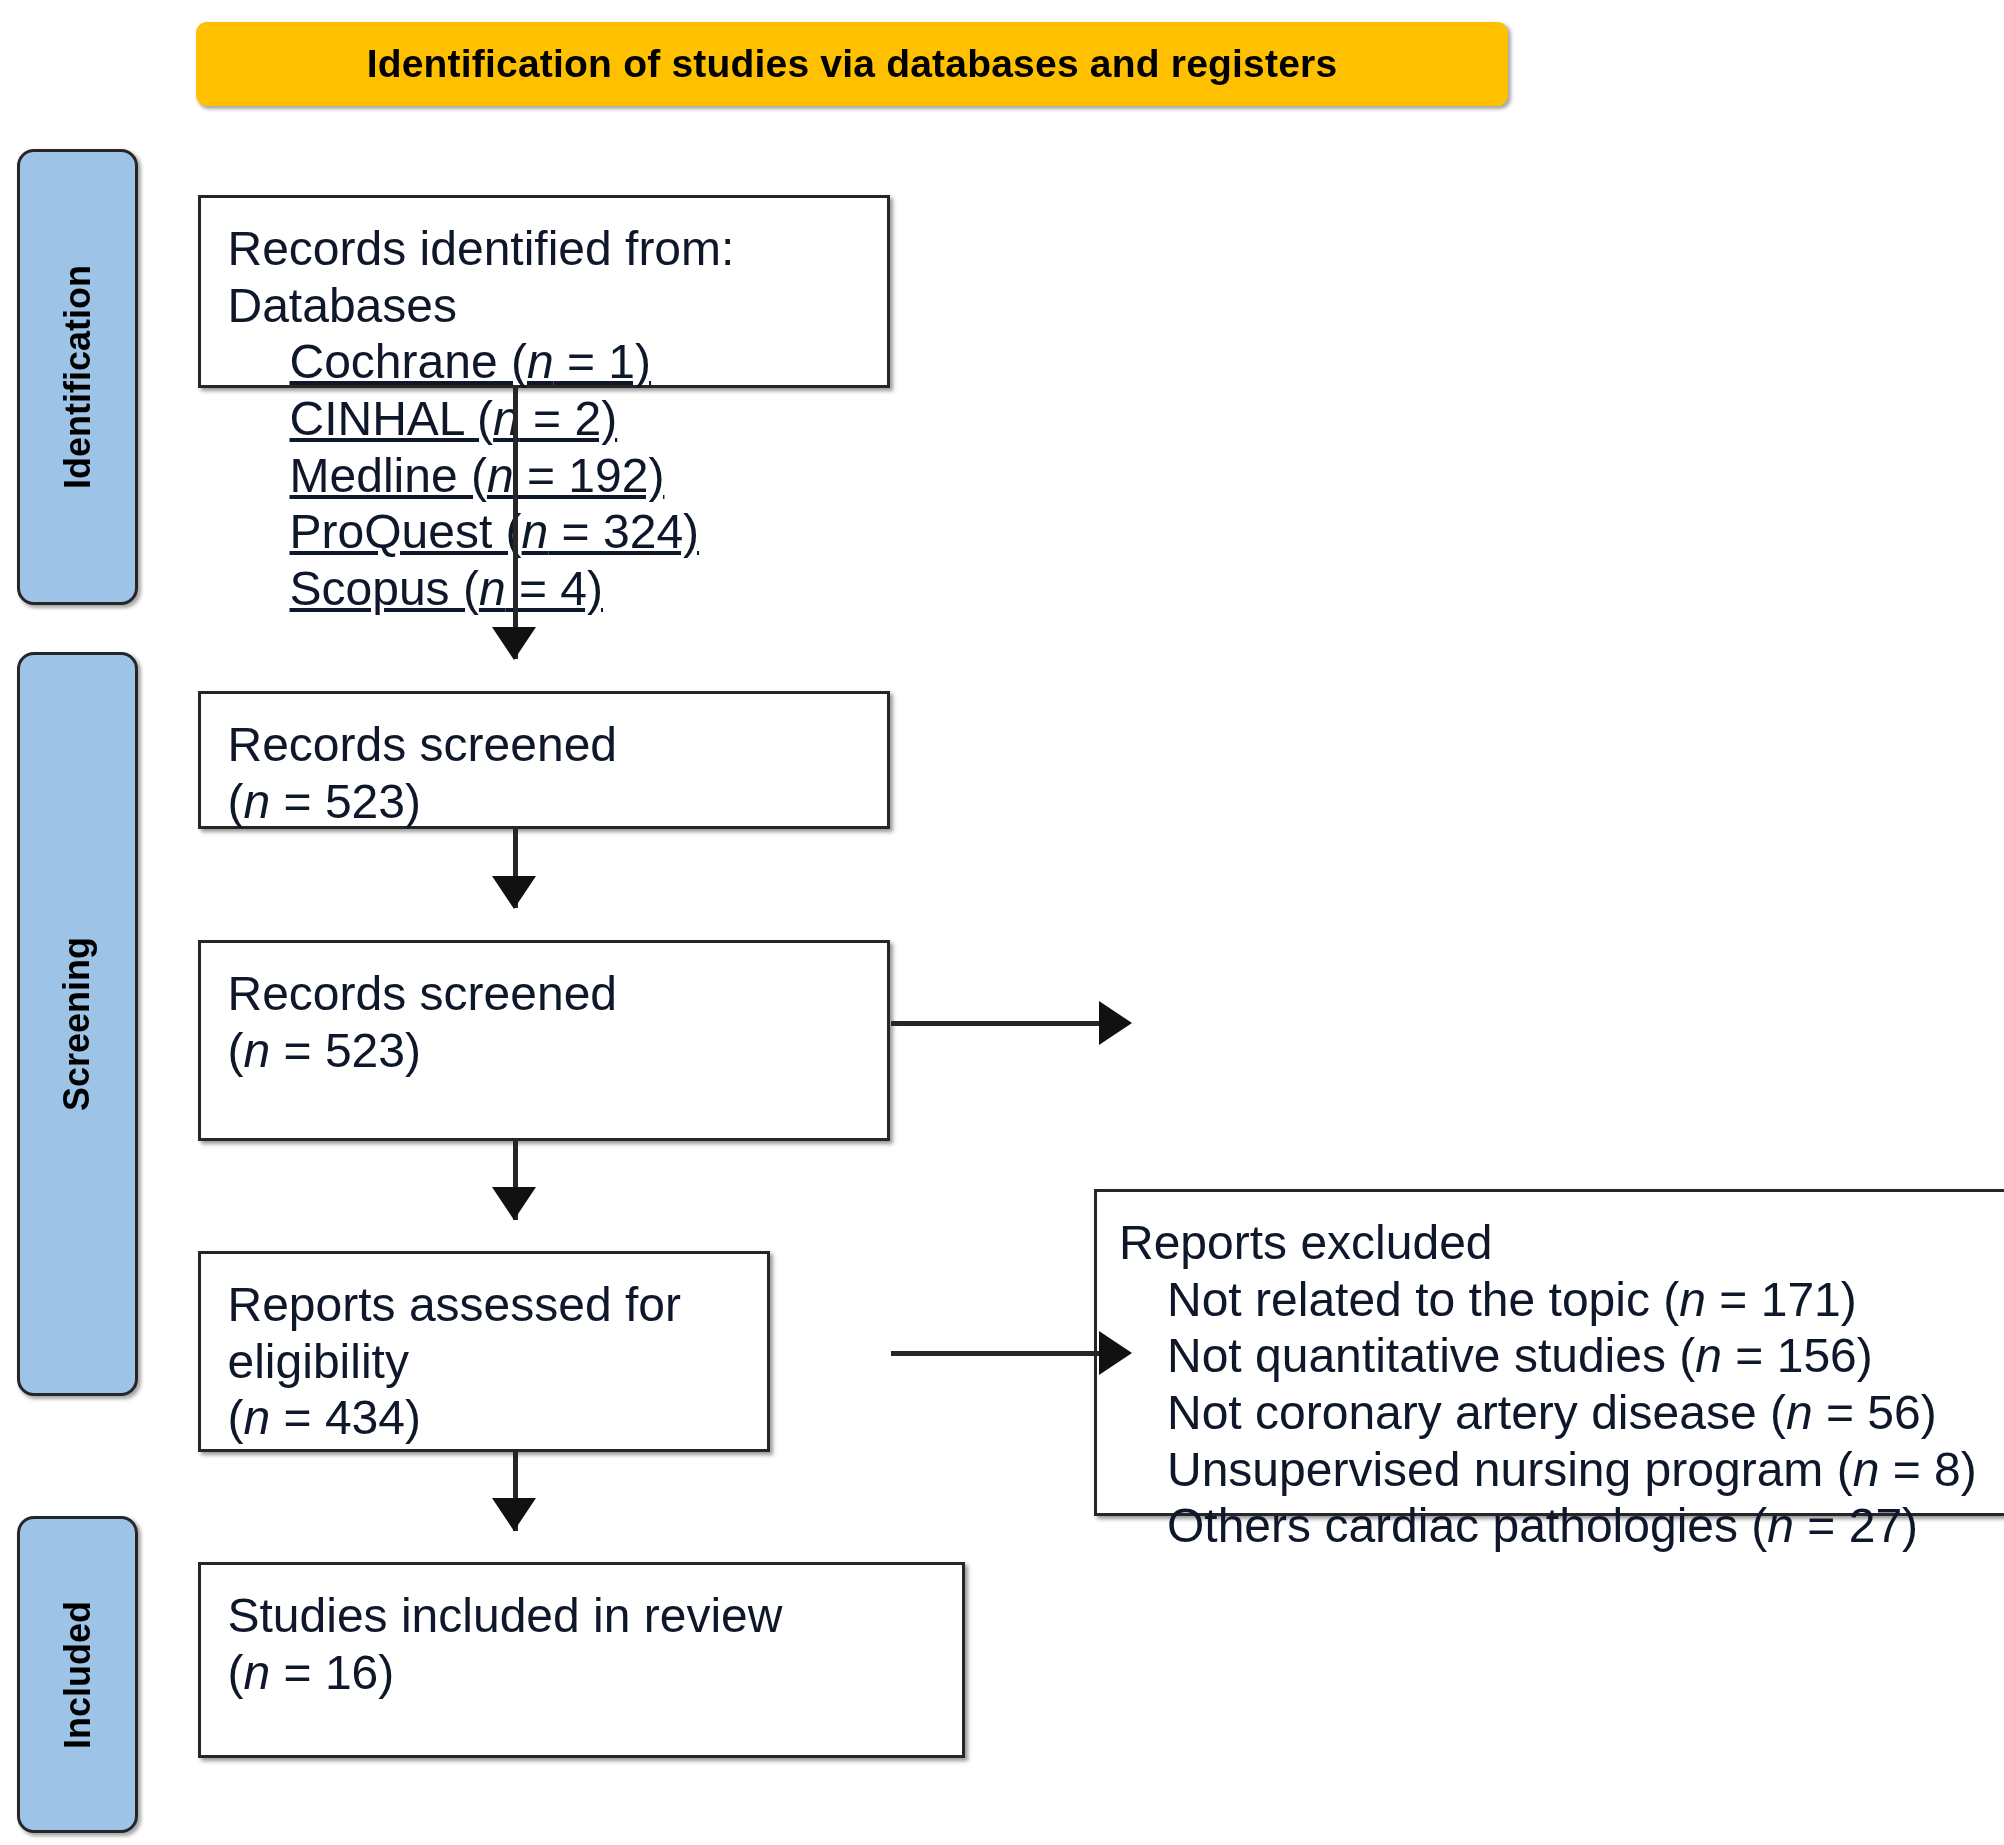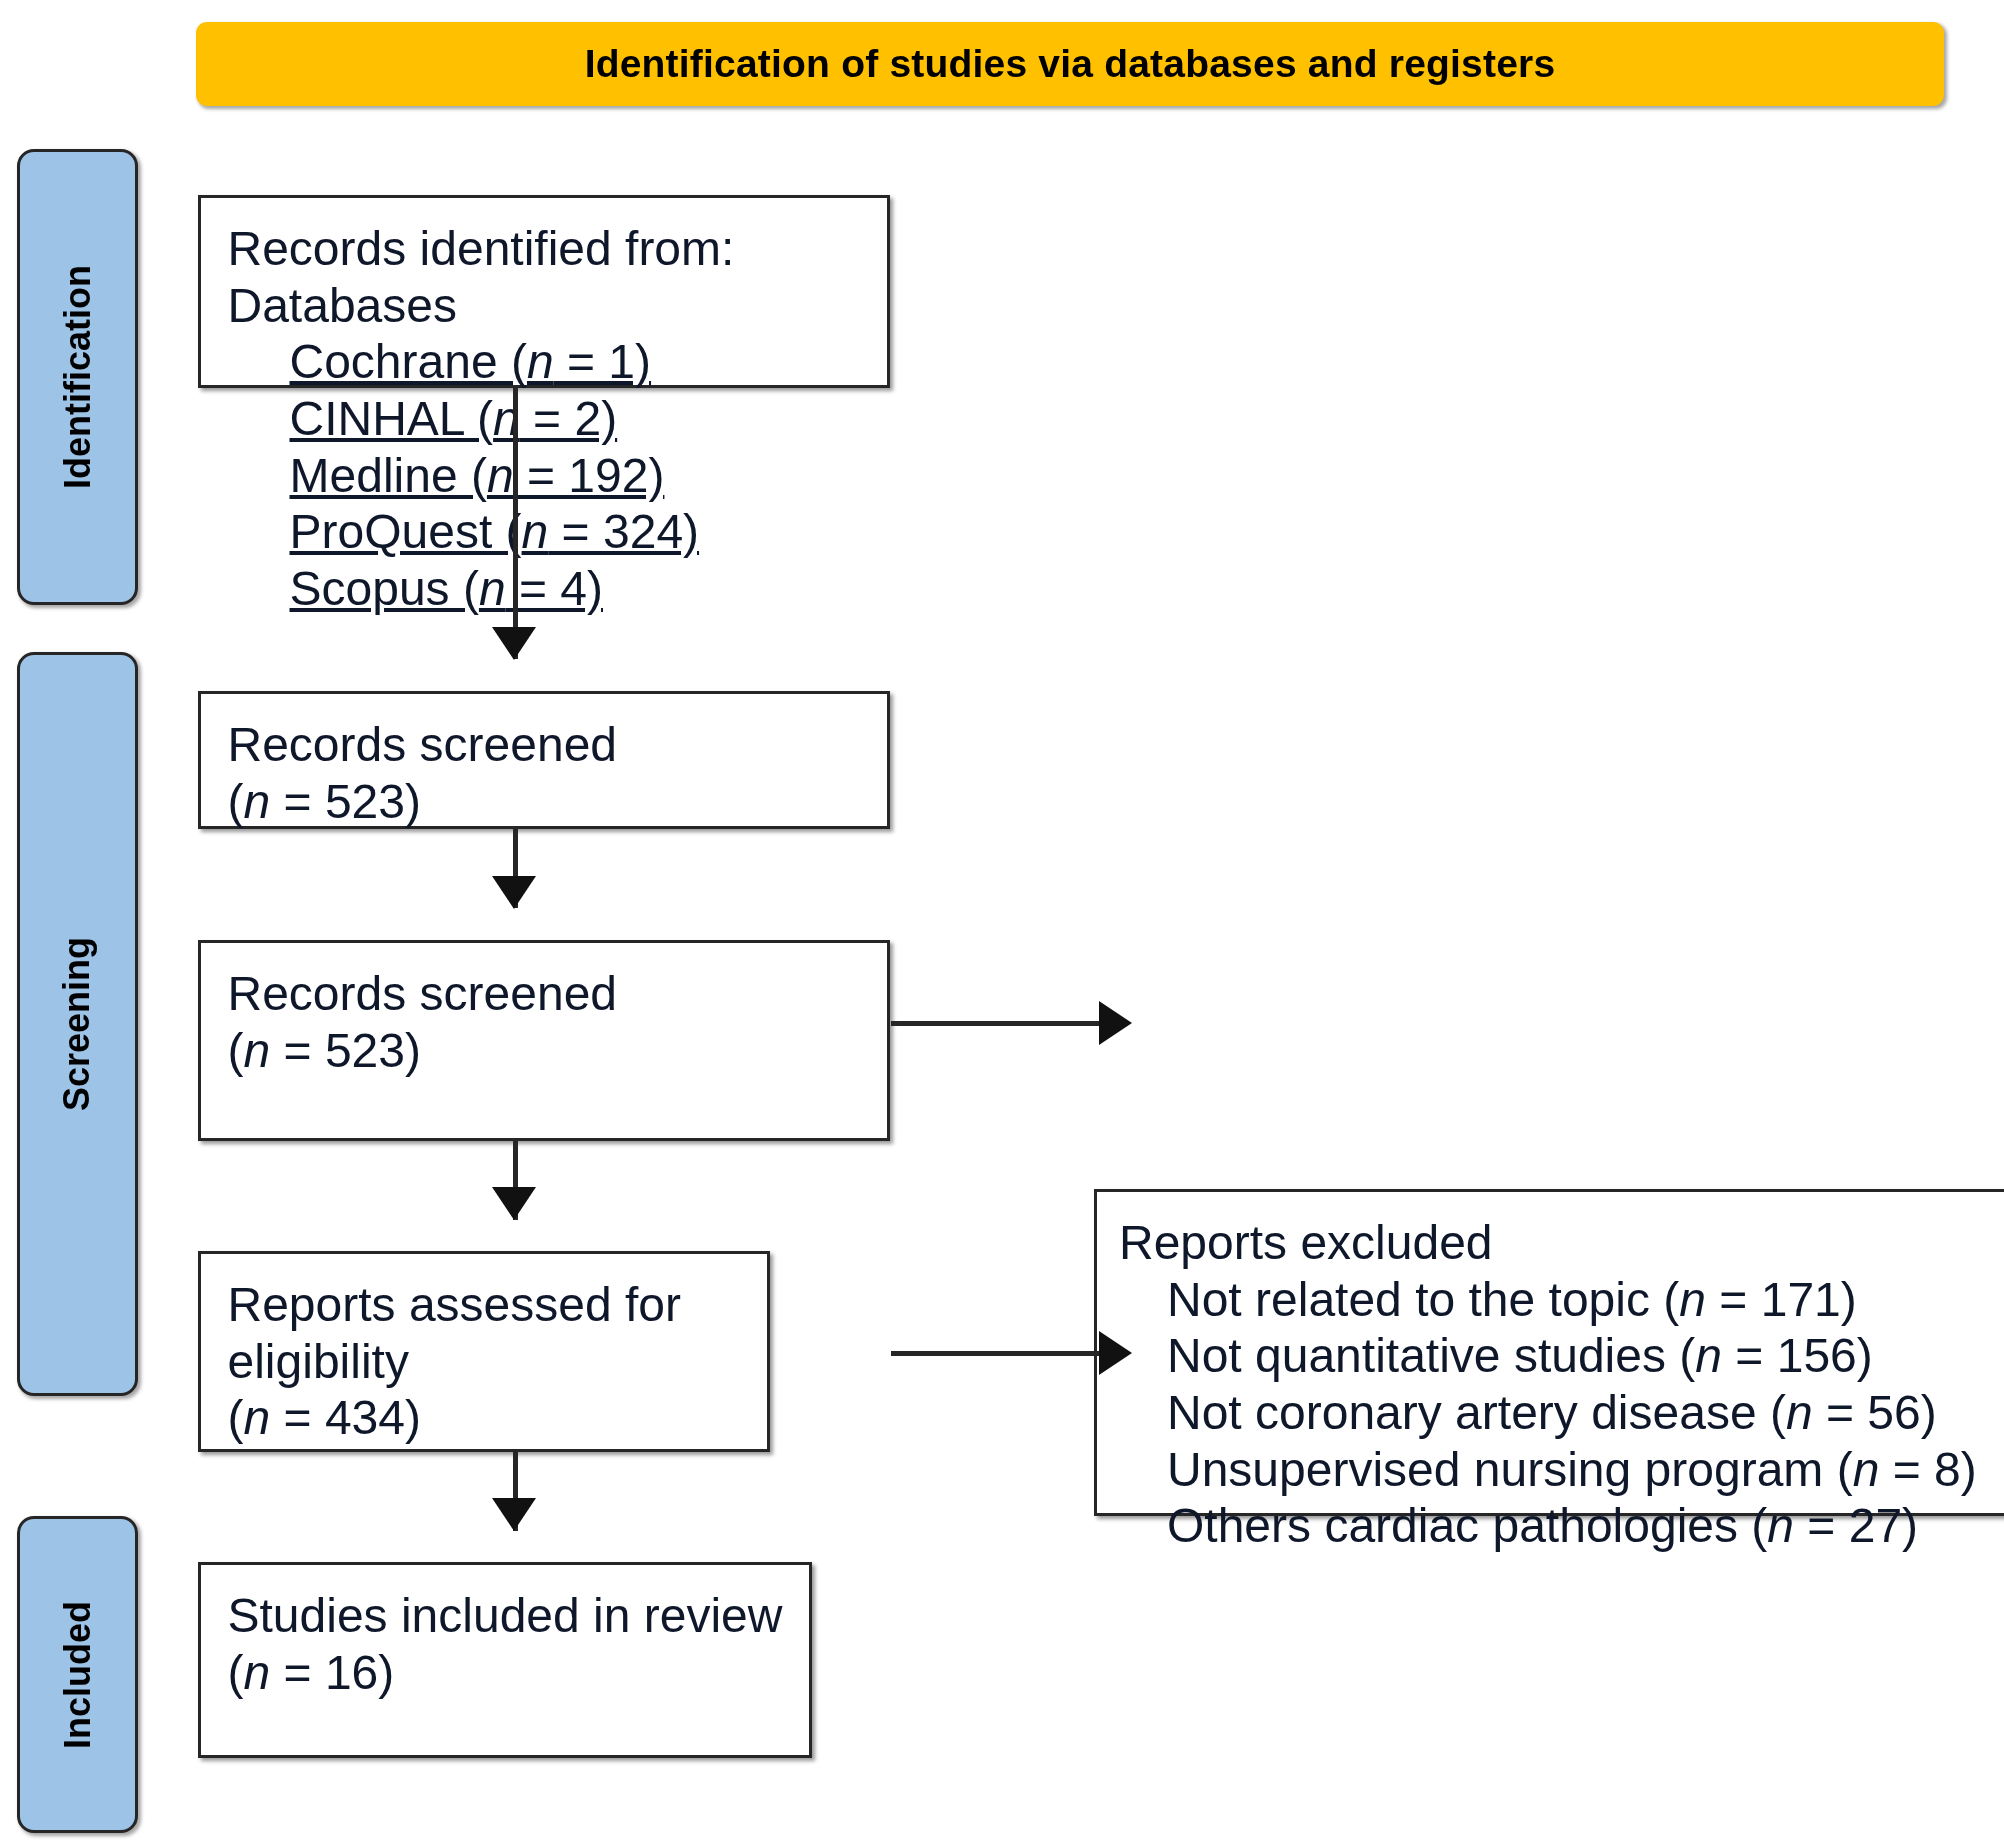--- a/index.html
+++ b/index.html
@@ -16,21 +16,21 @@
     height: 1845px;
     background: #ffffff;
     overflow: hidden;
   }
 
   
   .banner {
     position: absolute;
     left: 196px;
     top: 22px;
-    width: 1748px;
+    width: 1312px;
     height: 84px;
     background: #FFC000;
     border-radius: 11px;
     box-shadow: 2.3px 2.3px 3.9px rgba(0,0,0,0.35);
     display: flex;
     align-items: center;
     justify-content: center;
   }
   .banner-text {
     font-size: 39px;
@@ -81,21 +81,21 @@
     white-space: pre-wrap;
   }
   .box-inner .ind { display: block; padding-left: 62px; text-decoration: underline; }
   .box-inner .ind2 { display: block; padding-left: 48px; }
   .ital { font-style: italic; }
 
   #box-identified      { left: 198px;  top: 195px;  width: 692px;  height: 193px; }
   #box-screened-1      { left: 198px;  top: 691px;  width: 692px;  height: 138px; }
   #box-screened-2      { left: 198px;  top: 940px; width: 692px;  height: 201px; }
   #box-eligibility     { left: 198px;  top: 1251px; width: 572px;  height: 201px; }
-  #box-included        { left: 198px;  top: 1562px; width: 614px;  height: 196px; }
+  #box-included        { left: 198px;  top: 1562px; width: 767px;  height: 196px; }
   #box-records-excl    { left: 1137px; top: 943px; width: 554px;  height: 148px; }
   #box-reports-excl    { left: 1094px; top: 1189px; width: 947px; height: 327px; padding-left: 22px; }
 
   
   .vline {
     position: absolute;
     width: 5.4px;
     background: #262626;
   }
   .hline {

